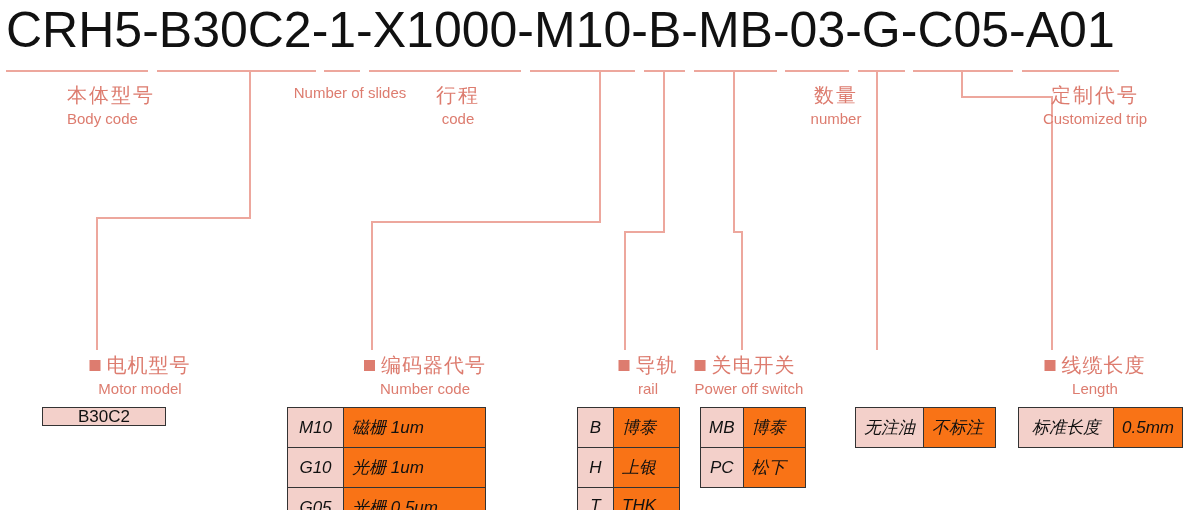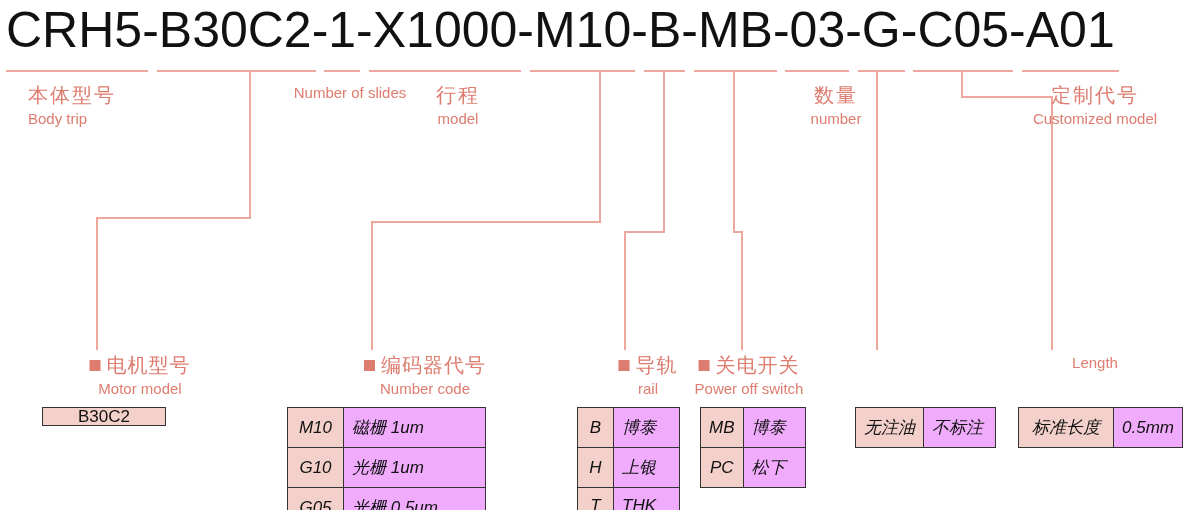--- a/index.html
+++ b/index.html
@@ -18,33 +18,33 @@
     font-size:50px;line-height:60px;font-weight:400;
     color:var(--ink);white-space:nowrap;letter-spacing:0;
   }
 
   .ul{position:absolute;top:70px;height:2px;background:var(--connector);}
 
   svg.connectors{position:absolute;left:0;top:0;width:1200px;height:510px;}
   svg.connectors path{stroke:var(--connector);stroke-width:2;fill:none;}
 
   .tlabel{position:absolute;top:82px;color:var(--accent);text-align:center;transform:translateX(-50%);white-space:nowrap;}
-  .tlabel.left{transform:none;text-align:left;}
+  .tlabel.left{transform:none;text-align:left;margin-left:39px;}
   .tlabel .zh{font-size:20px;line-height:26px;letter-spacing:2px;}
   .tlabel .en{font-size:15px;line-height:21px;letter-spacing:0;}
 
   .slabel{position:absolute;top:352px;color:var(--accent);text-align:center;transform:translateX(-50%);white-space:nowrap;}
-  .slabel .line1{font-size:20px;line-height:26px;display:flex;align-items:center;justify-content:center;gap:6px;letter-spacing:1px;}
+  .slabel .line1{font-size:20px;line-height:26px;display:flex;align-items:center;gap:6px;letter-spacing:1px;}
   .sq{width:11px;height:11px;background:var(--accent);display:inline-block;flex:0 0 auto;}
   .slabel .en{font-size:15px;line-height:21px;}
 
   table.tbl{position:absolute;border-collapse:collapse;font-size:17px;color:var(--ink);table-layout:fixed;}
   .tbl td{border:1px solid var(--border);height:31px;padding:8px 8px;white-space:nowrap;overflow:hidden;font-style:italic;}
   .tbl td.key{background:var(--cell_pink);text-align:center;}
-  .tbl td.val{background:#f0abfc;text-align:left;}
+  .tbl td.val{background:#f97316;text-align:left;}
 
   .motor-box{
     position:absolute;left:42px;top:407px;width:124px;height:19px;
     background:var(--cell_pink);border:1px solid var(--border);
     display:flex;align-items:center;justify-content:center;
     font-size:17px;color:var(--ink);
   }
 </style>
 </head>
 <body>
@@ -69,36 +69,36 @@
     <path d="M250 71 V 218 H 97 V 350"></path>
     <path d="M600 71 V 222 H 372 V 350"></path>
     <path d="M664 71 V 232 H 625 V 350"></path>
     <path d="M734 71 V 232 H 742 V 350"></path>
     <path d="M877 71 V 350"></path>
     <path d="M962 71 V 97 H 1052 V 350"></path>
   </svg>
 
   <div class="tlabel left" style="left:28px">
     <div class="zh">本体型号</div>
-    <div class="en">Body trip</div>
+    <div class="en">Body code</div>
   </div>
   <div class="tlabel" style="left:350px">
     <div class="en">Number of slides</div>
   </div>
   <div class="tlabel" style="left:458px">
     <div class="zh">行程</div>
-    <div class="en">model</div>
+    <div class="en">code</div>
   </div>
   <div class="tlabel" style="left:836px">
     <div class="zh">数量</div>
     <div class="en">number</div>
   </div>
   <div class="tlabel" style="left:1095px">
     <div class="zh">定制代号</div>
-    <div class="en">Customized model</div>
+    <div class="en">Customized trip</div>
   </div>
 
   <div class="slabel" style="left:140px">
     <div class="line1">
       <span class="sq"></span>
       <span>电机型号</span>
     </div>
     <div class="en">Motor model</div>
   </div>
   <div class="slabel" style="left:425px">
@@ -116,20 +116,24 @@
     <div class="en">rail</div>
   </div>
   <div class="slabel" style="left:749px">
     <div class="line1">
       <span class="sq"></span>
       <span>关电开关</span>
     </div>
     <div class="en">Power off switch</div>
   </div>
   <div class="slabel" style="left:1095px">
+    <div class="line1">
+      <span class="sq"></span>
+      <span>线缆长度</span>
+    </div>
     <div class="en">Length</div>
   </div>
 
   <div class="motor-box">B30C2</div>
 
   <table class="tbl" style="left:287px;top:407px">
     <tbody>
         <tr>
       <td class="key" style="width:56px">M10</td>
       <td class="val" style="width:142px">磁栅 1um</td>

